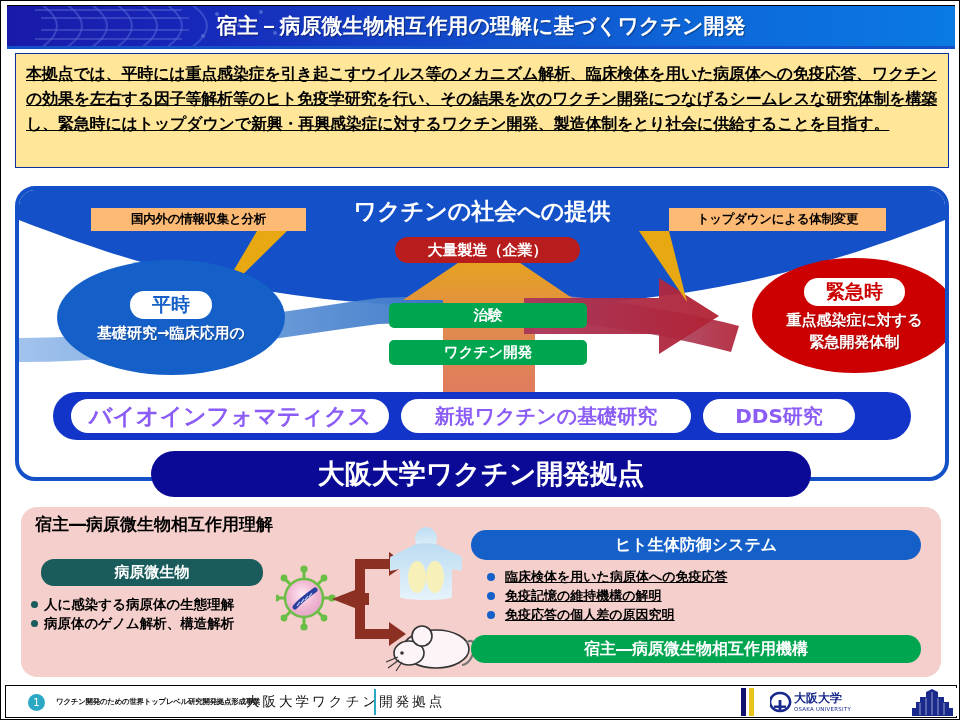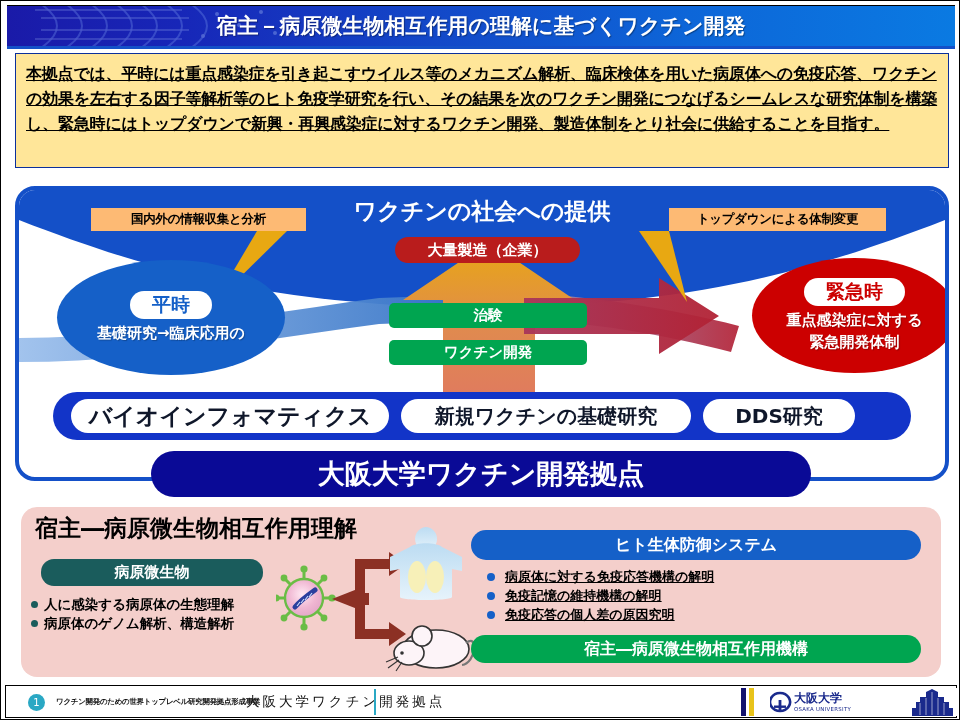--- a/index.html
+++ b/index.html
@@ -43,32 +43,32 @@
   .ell-left{left:38px;top:70px;width:228px;height:115px;background:#1560c8;}
   .ell-right{left:733px;top:68px;width:205px;height:115px;background:#cc0000;}
   .pill{background:#fff;border-radius:14px;padding:1px 22px;font-size:19px;font-weight:bold;margin-bottom:3px;}
   .ell-left .pill{color:#1560c8;}
   .ell-right .pill{color:#cc0000;}
   .ell .ln{font-size:15px;font-weight:bold;line-height:22px;text-shadow:1px 1px 1px rgba(0,0,0,.25);}
 
   
   .resbar{position:absolute;left:34px;top:202px;width:858px;height:48px;background:#1234c8;border-radius:24px;
      display:flex;align-items:center;justify-content:flex-start;gap:12px;padding-left:18px;box-sizing:border-box;z-index:7;}
-  .respill{background:#fff;border-radius:20px;color:#0f172a;font-weight:bold;display:flex;align-items:center;justify-content:center;height:34px;}
+  .respill{background:#fff;border-radius:20px;color:#8b5cf6;font-weight:bold;display:flex;align-items:center;justify-content:center;height:34px;}
   .rp1{width:318px;font-size:23px;}
   .rp2{width:290px;font-size:20px;}
   .rp3{width:152px;font-size:20px;}
 
   
   .hub{position:absolute;left:150px;top:450px;width:660px;height:46px;background:#0a0a96;border-radius:23px;
      display:flex;align-items:center;justify-content:center;color:#fff;font-size:27px;font-weight:bold;z-index:9;}
 
   
   .pink{position:absolute;left:20px;top:506px;width:920px;height:170px;background:#f4cfcb;border-radius:16px;}
-  .pink-title{position:absolute;left:34px;top:512px;font-size:23px;font-weight:bold;color:#000;}
+  .pink-title{position:absolute;left:34px;top:512px;font-size:17px;font-weight:bold;color:#000;}
   .tealbox{position:absolute;left:40px;top:558px;width:222px;height:27px;background:#1a5c5c;border-radius:13px;
      color:#fff;font-size:15px;font-weight:bold;display:flex;align-items:center;justify-content:center;}
   .leftbullets{position:absolute;left:30px;top:594px;width:260px;}
   .leftbullets li{list-style:none;font-size:13.5px;font-weight:bold;color:#000;line-height:19px;position:relative;padding-left:13px;}
   .leftbullets li:before{content:"";position:absolute;left:0;top:6px;width:7px;height:7px;border-radius:50%;background:#1a5c5c;}
   .leftbullets ul{margin:0;padding:0;}
 
   .bluebox{position:absolute;left:470px;top:529px;width:450px;height:30px;background:#1560c8;border-radius:15px;
      color:#fff;font-size:16px;font-weight:bold;display:flex;align-items:center;justify-content:center;}
   .rightbullets{position:absolute;left:478px;top:566px;width:440px;}
@@ -275,21 +275,21 @@
         <line x1="122" y1="136" x2="110" y2="141"></line>
           <line x1="123" y1="139" x2="112" y2="147"></line>
         <line x1="126" y1="141" x2="120" y2="150"></line>
       </g>
     </g>
   </svg>
 
   <div class="bluebox">ヒト生体防御システム</div>
   <div class="rightbullets">
     <ul>
-      <li>病原体に対する免疫応答機構の解明</li>
+      <li>臨床検体を用いた病原体への免疫応答</li>
       <li>免疫記憶の維持機構の解明</li>
       <li>免疫応答の個人差の原因究明</li>
     </ul>
   </div>
   <div class="greenbox">宿主―病原微生物相互作用機構</div>
 
   <div class="footer">
     <div class="fnum">1</div>
     <div class="fsub">ワクチン開発のための世界トップレベル研究開発拠点形成事業</div>
     <div class="fmain">大阪大学ワクチン開発拠点</div>

